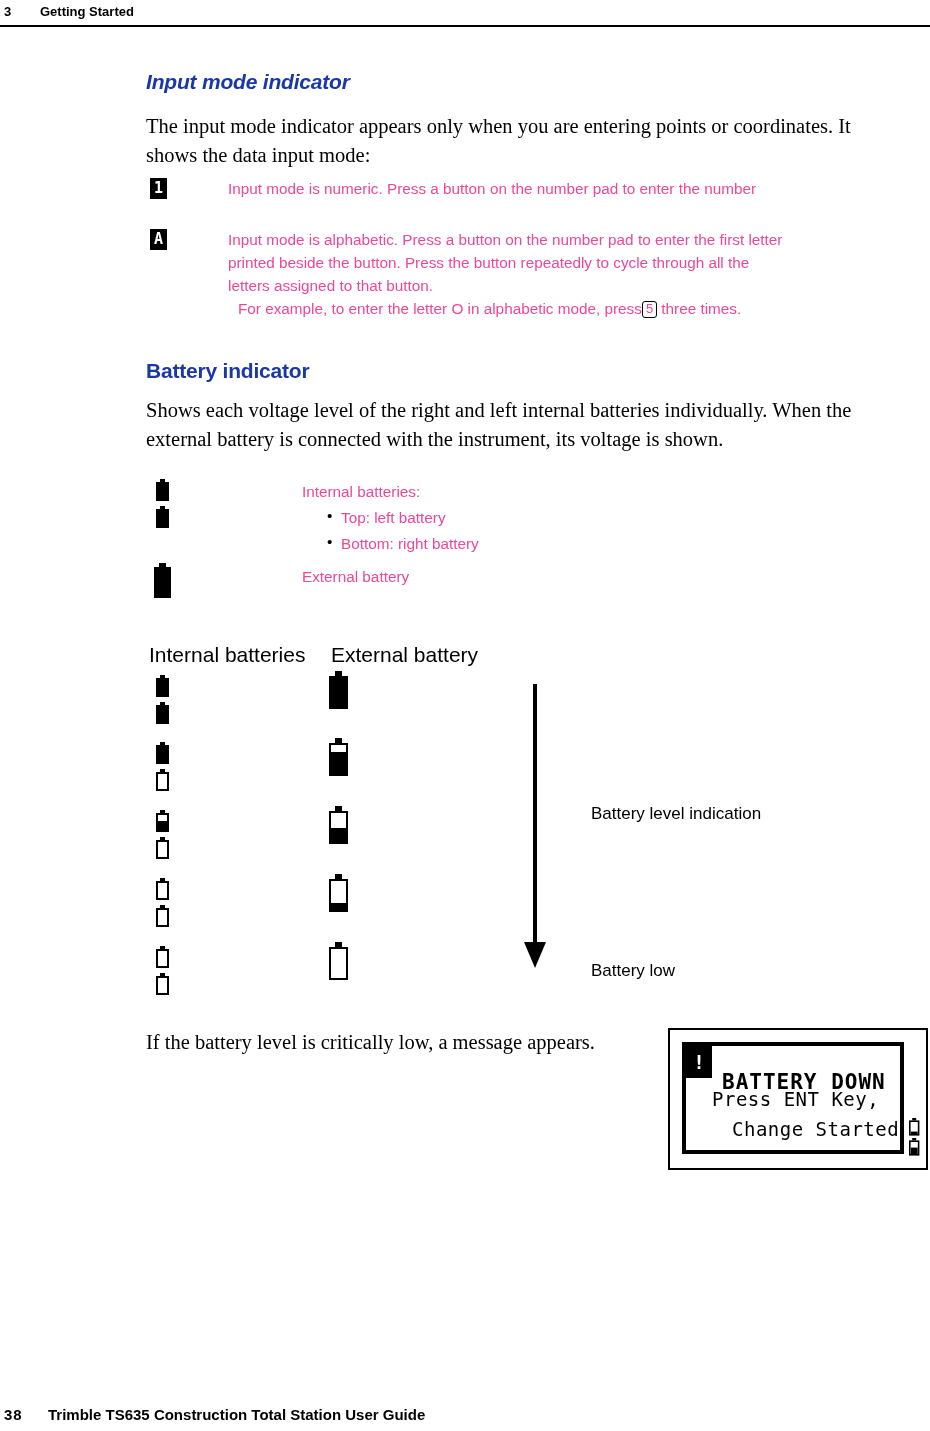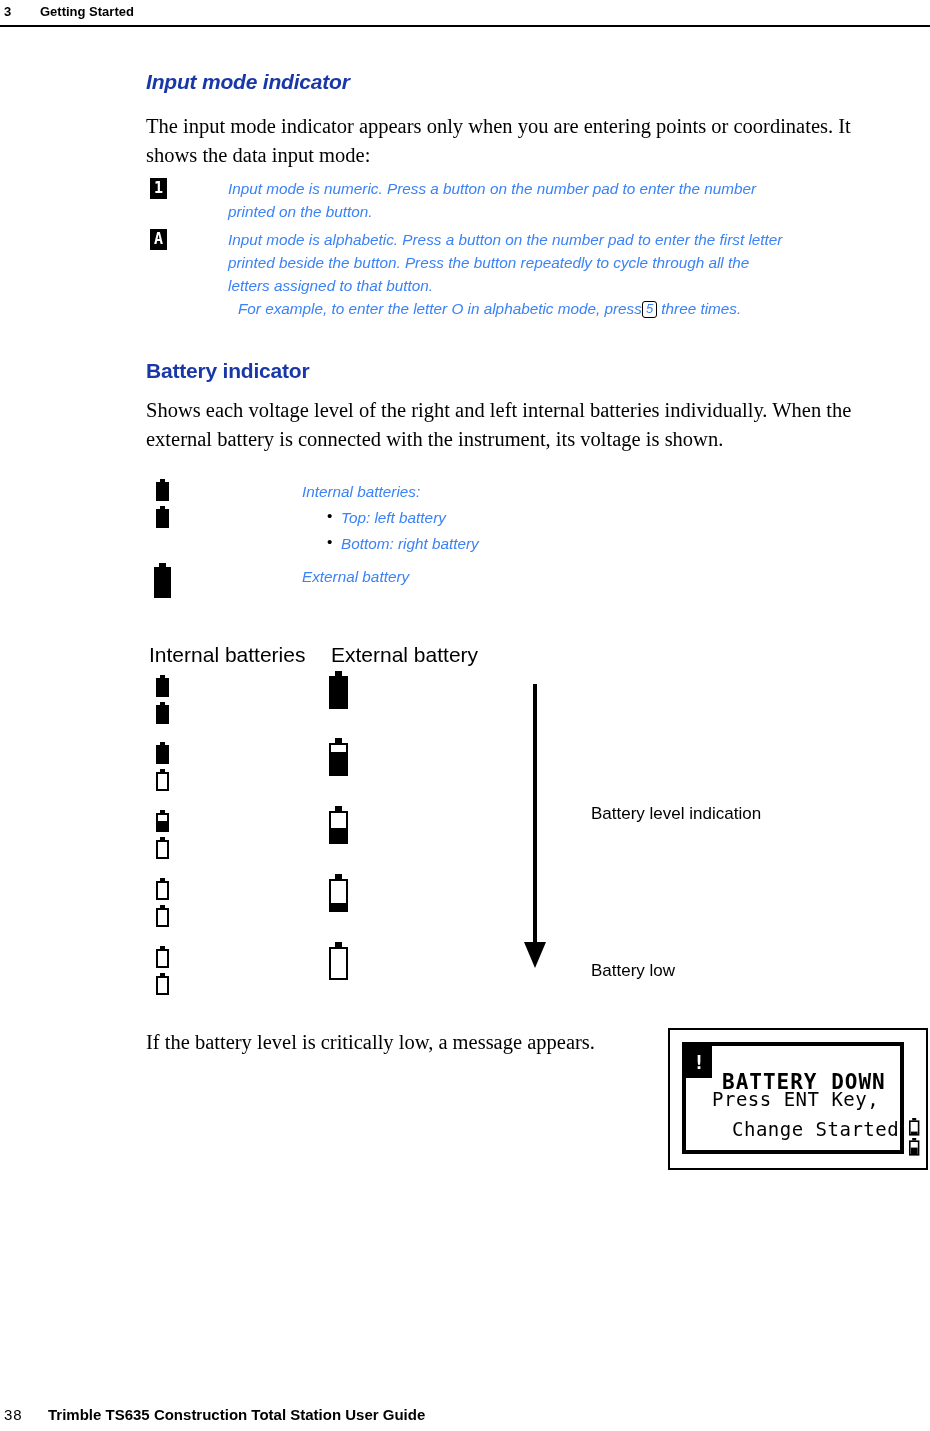--- a/index.html
+++ b/index.html
@@ -30,21 +30,21 @@
   .body-serif{
     position:absolute;left:146px;
     font-family:"Liberation Serif", serif;
     font-size:20.5px;line-height:29px;color:#000;
   }
 
   
   .def-text{
     position:absolute;
     font-family:"Liberation Sans", sans-serif;
-    font-size:15.3px;line-height:23px;color:#3b82f6;font-style:italic;
+    font-size:15.3px;line-height:23px;color:#ec4899;
   }
 
   
   .mode-icon{
     position:absolute;
     width:17px;height:21px;
     background:#000;
     color:#fff;
     font-family:"DejaVu Sans Mono", monospace;
     font-size:15px;font-weight:bold;
@@ -134,21 +134,21 @@
     font-family:"DejaVu Sans Mono", monospace;
     color:#000;
     white-space:pre;
   }
   .lcd-title{font-size:21px;font-weight:bold;letter-spacing:1px;}
   .lcd-sub{font-size:19px;letter-spacing:0.5px;}
   .bullet-dot{position:absolute;font-size:15.3px;}
 
   
   .ft{position:absolute;left:0;top:1406px;width:930px;}
-  .ft-num{position:absolute;left:4px;top:0;font-size:15px;font-weight:normal;letter-spacing:1px;}
+  .ft-num{position:absolute;left:4px;top:0;font-size:15px;font-weight:bold;letter-spacing:1px;}
   .ft-title{position:absolute;left:48px;top:0;font-size:15px;font-weight:bold;}
 </style>
 </head>
 <body>
 
 <div class="page">
 
   <div class="rh">
     <span class="rh-num">3</span>
     <span class="rh-title">Getting Started</span>
@@ -158,21 +158,20 @@
   <div class="h2" style="top:70px;font-style:italic;">Input mode indicator</div>
 
   <div class="body-serif" style="top:112px;width:780px;">
     <div>The input mode indicator appears only when you are entering points or coordinates. It</div>
     <div>shows the data input mode:</div>
   </div>
 
   <div class="mode-icon" style="left:150px;top:178px;">1</div>
   <div class="def-text" style="left:228px;top:177px;width:700px;">
     <div>Input mode is numeric. Press a button on the number pad to enter the number</div>
-    <div>printed on the button.</div>
   </div>
 
   <div class="mode-icon" style="left:150px;top:229px;">A</div>
   <div class="def-text" style="left:228px;top:228px;width:705px;">
     <div>Input mode is alphabetic. Press a button on the number pad to enter the first letter</div>
     <div>printed beside the button. Press the button repeatedly to cycle through all the</div>
     <div>letters assigned to that button.</div>
   </div>
 
   <div class="def-text" style="left:238px;top:297px;width:700px;">

